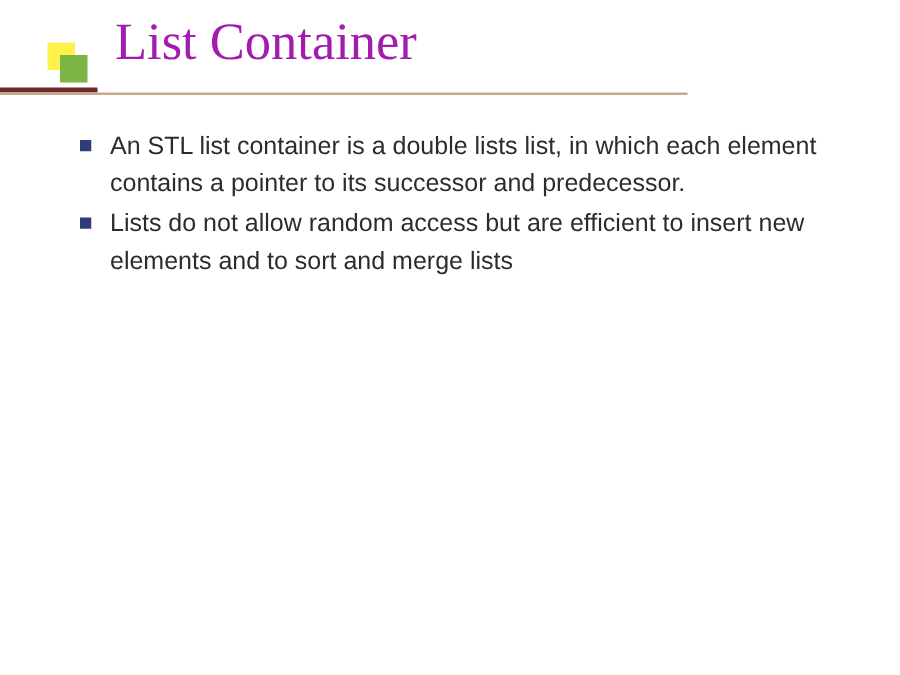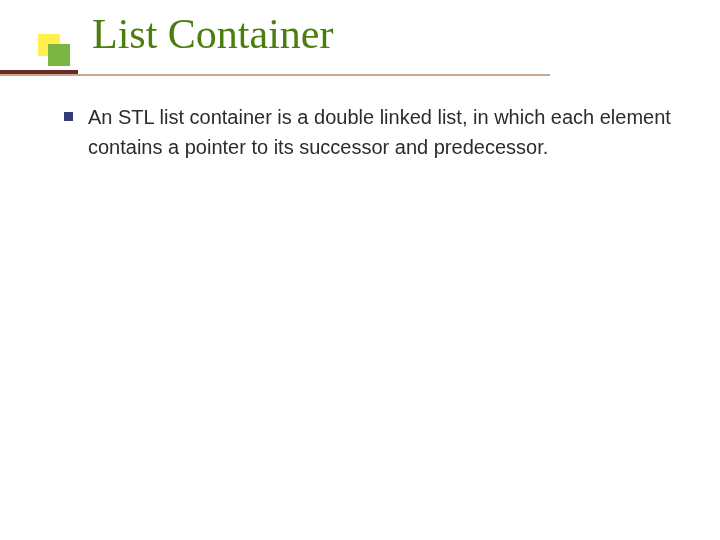--- a/index.html
+++ b/index.html
@@ -16,21 +16,21 @@
     width: 720px;
     height: 540px;
     box-sizing: border-box;
   }
   .title {
     position: absolute;
     left: 92px;
     top: 10px;
     font-family: "Times New Roman", Times, serif;
     font-size: 42px;
-    color: #4d7c0f;
+    color: #a21caf;
     font-weight: 400;
   }
 
   
   .left-graphic {
     position: absolute;
     left: 0;
     top: 68px;
     width: 88px;
     height: 20px;
@@ -106,20 +106,24 @@
     <div class="sq-yellow"></div>
     <div class="sq-green"></div>
     <div class="bar-dark"></div>
   </div>
   <div class="rule-long"></div>
 
   <div class="body">
 
     <div class="item">
       <span class="bullet"></span>
-      <span>An STL list container is a double linked list, in which each element contains a pointer to its successor and predecessor.</span>
+      <span>An STL list container is a double lists list, in which each element contains a pointer to its successor and predecessor.</span>
     </div>
 
 
+    <div class="item">
+      <span class="bullet"></span>
+      <span>Lists do not allow random access but are efficient to insert new elements and to sort and merge lists</span>
+    </div>
 
   </div>
 
 </div>
 
 </body></html>

